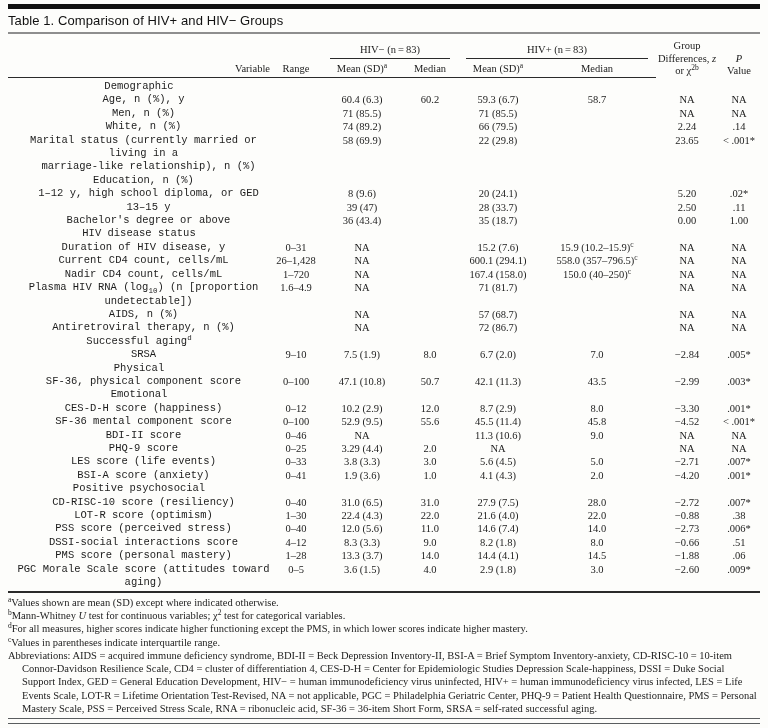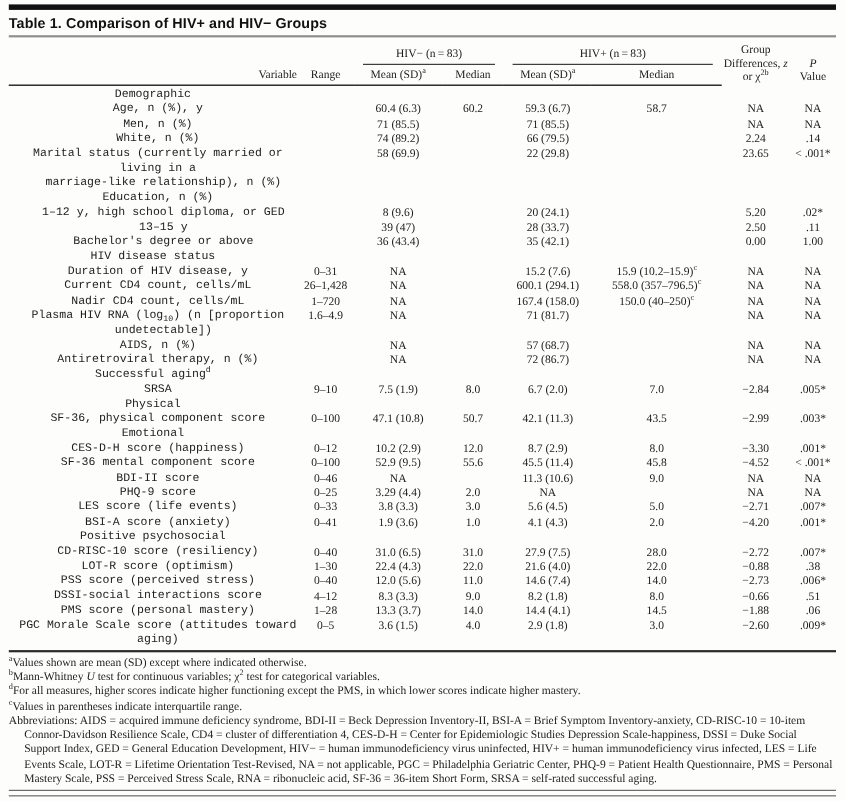--- a/index.html
+++ b/index.html
@@ -6,21 +6,21 @@
   body{
     width:768px;height:728px;
     background:#fdfdfb;color:#1c1c1c;
     font-family:"Liberation Serif", serif;
     overflow:hidden;
   }
   .page{padding:2px 8px 0 8px;}
   .top-bar{height:5px;background:#111;margin-top:2px;}
   .title{
     font-family:"Liberation Sans", sans-serif;
-    font-weight:bold;font-size:13px;
+    font-weight:normal;font-size:13px;
     padding:4px 0 4px 0;color:#111;
     letter-spacing:.1px;
   }
   .title-rule{height:2px;background:#8e8e8e;margin-bottom:4px;}
   table{border-collapse:collapse;width:752px;table-layout:fixed;font-size:10.5px;}
   col.c-var{width:262px;}
   col.c-range{width:52px;}
   col.c-mean1{width:80px;}
   col.c-med1{width:56px;}
   col.c-mean2{width:80px;}
@@ -197,21 +197,21 @@
           <td class="c-num">2.50</td>
           <td class="c-num">.11</td>
         </tr>
         <tr>
           <td class="c-var ind2">
             <div class="l1">Bachelor's degree or above</div>
           </td>
           <td class="c-num"></td>
           <td class="c-num">36 (43.4)</td>
           <td class="c-num"></td>
-          <td class="c-num">35 (42.1)</td>
+          <td class="c-num">35 (18.7)</td>
           <td class="c-num"></td>
           <td class="c-num">0.00</td>
           <td class="c-num">1.00</td>
         </tr>
         <tr>
           <td class="c-var ind0">
             <div class="l1">HIV disease status</div>
           </td>
           <td class="c-num"></td>
           <td class="c-num"></td>

